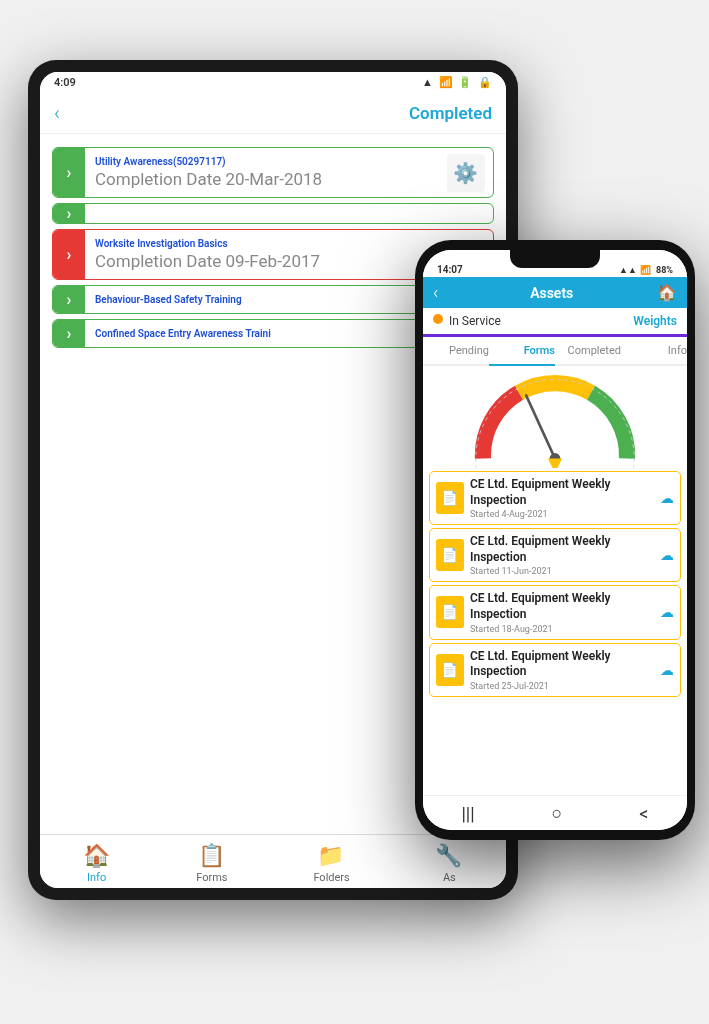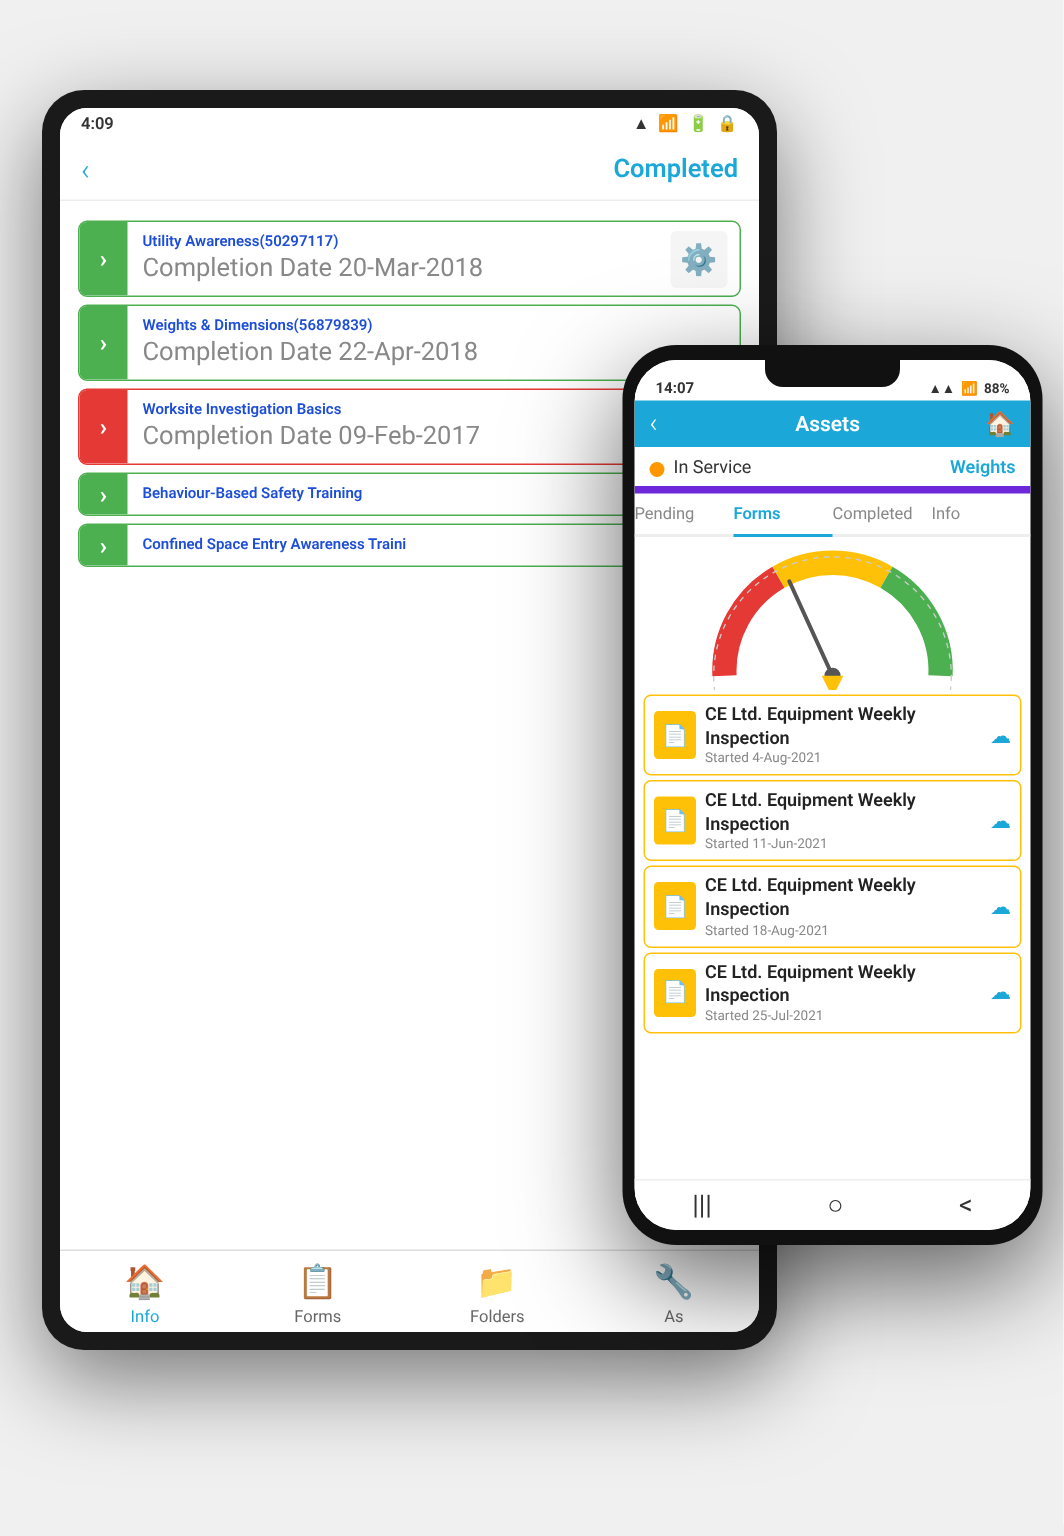--- a/index.html
+++ b/index.html
@@ -209,21 +209,21 @@
     }
 
     .tablet-nav-icon {
       font-size: 22px;
     }
 
     
     .phone {
       position: absolute;
       right: 14px;
-      top: 230px;
+      top: 240px;
       width: 280px;
       height: 600px;
       background: #111;
       border-radius: 36px;
       box-shadow: 0 24px 70px rgba(0,0,0,0.6);
       padding: 10px 8px;
     }
 
     .phone-notch {
       position: absolute;
@@ -287,23 +287,23 @@
       font-weight: 600;
     }
 
     .phone-home-icon {
       color: #fff;
       font-size: 16px;
     }
 
     .phone-service-bar {
       display: flex;
-      align-items: flex-end;
+      align-items: flex-start;
       padding: 6px 10px;
-      border-bottom: 5px solid #6d28d9;
+      border-bottom: 3px solid #6d28d9;
     }
 
     .phone-status-dot {
       width: 10px;
       height: 10px;
       background: #ff9800;
       border-radius: 50%;
       margin-right: 6px;
     }
 
@@ -319,21 +319,21 @@
       font-weight: 600;
     }
 
     .phone-tabs {
       display: flex;
       border-bottom: 2px solid #eee;
     }
 
     .phone-tab {
       flex: 1;
-      text-align: left;
+      text-align: right;
       padding: 7px 0;
       font-size: 11px;
       color: #888;
       border-bottom: 2px solid transparent;
       margin-bottom: -2px;
     }
 
     .phone-tab.active {
       color: #1ba8d9;
       border-bottom: 2px solid #1ba8d9;
@@ -449,24 +449,20 @@
           <div class="tablet-list-chevron">›</div>
           <div class="tablet-list-content">
             <div class="tablet-list-title">Utility Awareness(50297117)</div>
             <div class="tablet-list-sub">Completion Date 20-Mar-2018</div>
           </div>
           <div class="tablet-list-badge">⚙️</div>
         </div>
 
         <div class="tablet-list-item">
           <div class="tablet-list-chevron">›</div>
-          <div class="tablet-list-content">
-            <div class="tablet-list-title">Weights &amp; Dimensions(56879839)</div>
-            <div class="tablet-list-sub">Completion Date 22-Apr-2018</div>
-          </div>
         </div>
 
         <div class="tablet-list-item red-border">
           <div class="tablet-list-chevron red-bg">›</div>
           <div class="tablet-list-content">
             <div class="tablet-list-title">Worksite Investigation Basics</div>
             <div class="tablet-list-sub">Completion Date 09-Feb-2017</div>
           </div>
         </div>
 

